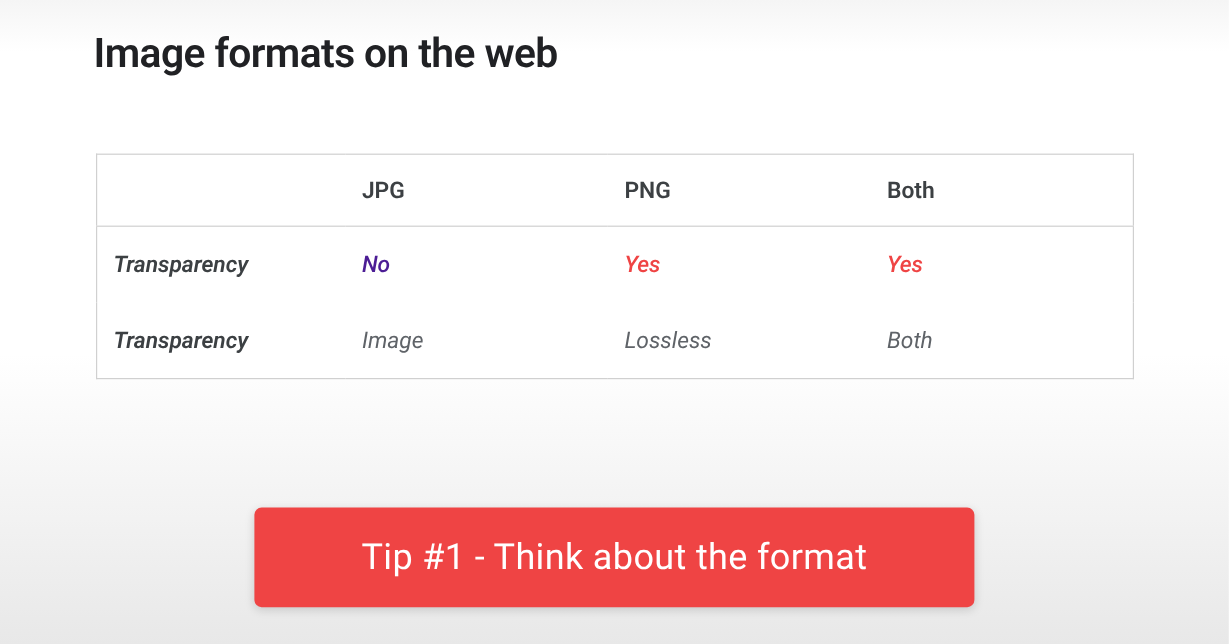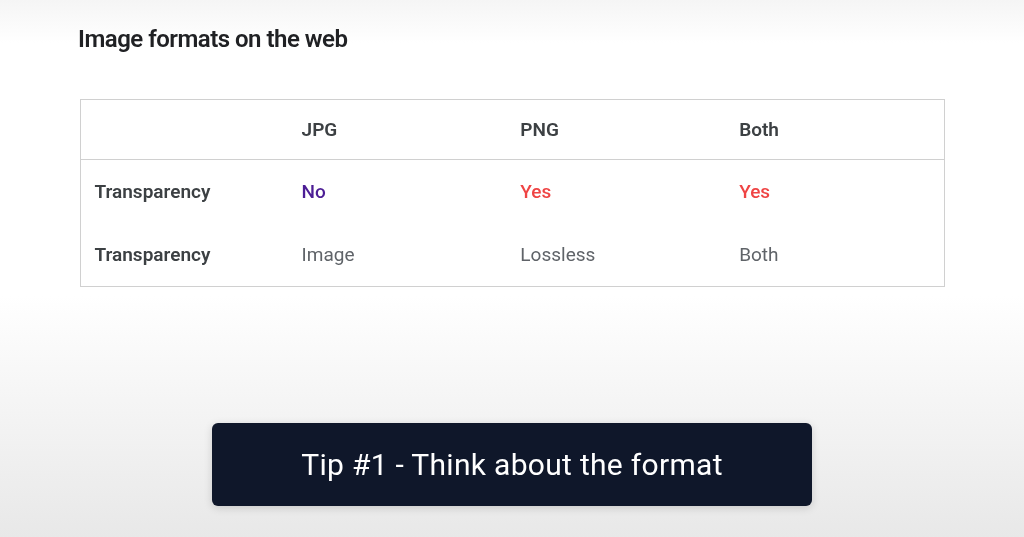--- a/index.html
+++ b/index.html
@@ -9,28 +9,28 @@
     }
     body {
       width: 1024px;
       height: 537px;
       font-family: 'Product Sans', 'Google Sans', Roboto, Arial, sans-serif;
       background: linear-gradient(to bottom, #f5f5f5 0%, #ffffff 8%, #ffffff 55%, #e8e8e8 100%);
       position: relative;
       overflow: hidden;
     }
     .title {
-      font-size: 24px;
+      font-size: 34px;
       font-weight: 600;
       color: #202124;
       padding: 25px 0 0 78px;
       letter-spacing: -0.5px;
     }
     .table-wrap {
-      margin: 46px auto 0 auto;
+      margin: 63px auto 0 auto;
       width: 865px;
     }
     table {
       width: 100%;
       border-collapse: collapse;
       background: #ffffff;
       border: 1px solid #d0d0d0;
     }
     th, td {
       text-align: left;
@@ -45,36 +45,37 @@
     }
     th:first-child {
       width: 24%;
     }
     th:nth-child(2), th:nth-child(3), th:nth-child(4) {
       width: 25.3%;
     }
     tbody td {
       padding: 20px 14px;
       color: #5f6368;
+      font-style: italic;
     }
     tbody td:first-child {
       font-weight: 600;
       color: #3c4043;
     }
     .yes { color: #ef4444; font-weight: 500; }
     .no { color: #4c1d95; font-weight: 500; }
     .neutral { color: #5f6368; }
 
     .banner {
       position: absolute;
       left: 50%;
       transform: translateX(-50%);
       top: 423px;
       width: 600px;
-      background: #0f172a;
+      background: #ef4444;
       color: #ffffff;
       font-size: 30px;
       font-weight: 400;
       text-align: center;
       padding: 24px 20px;
       border-radius: 6px;
       letter-spacing: 0.3px;
       box-shadow: 0 2px 8px rgba(0,0,0,0.15);
     }
   </style>

